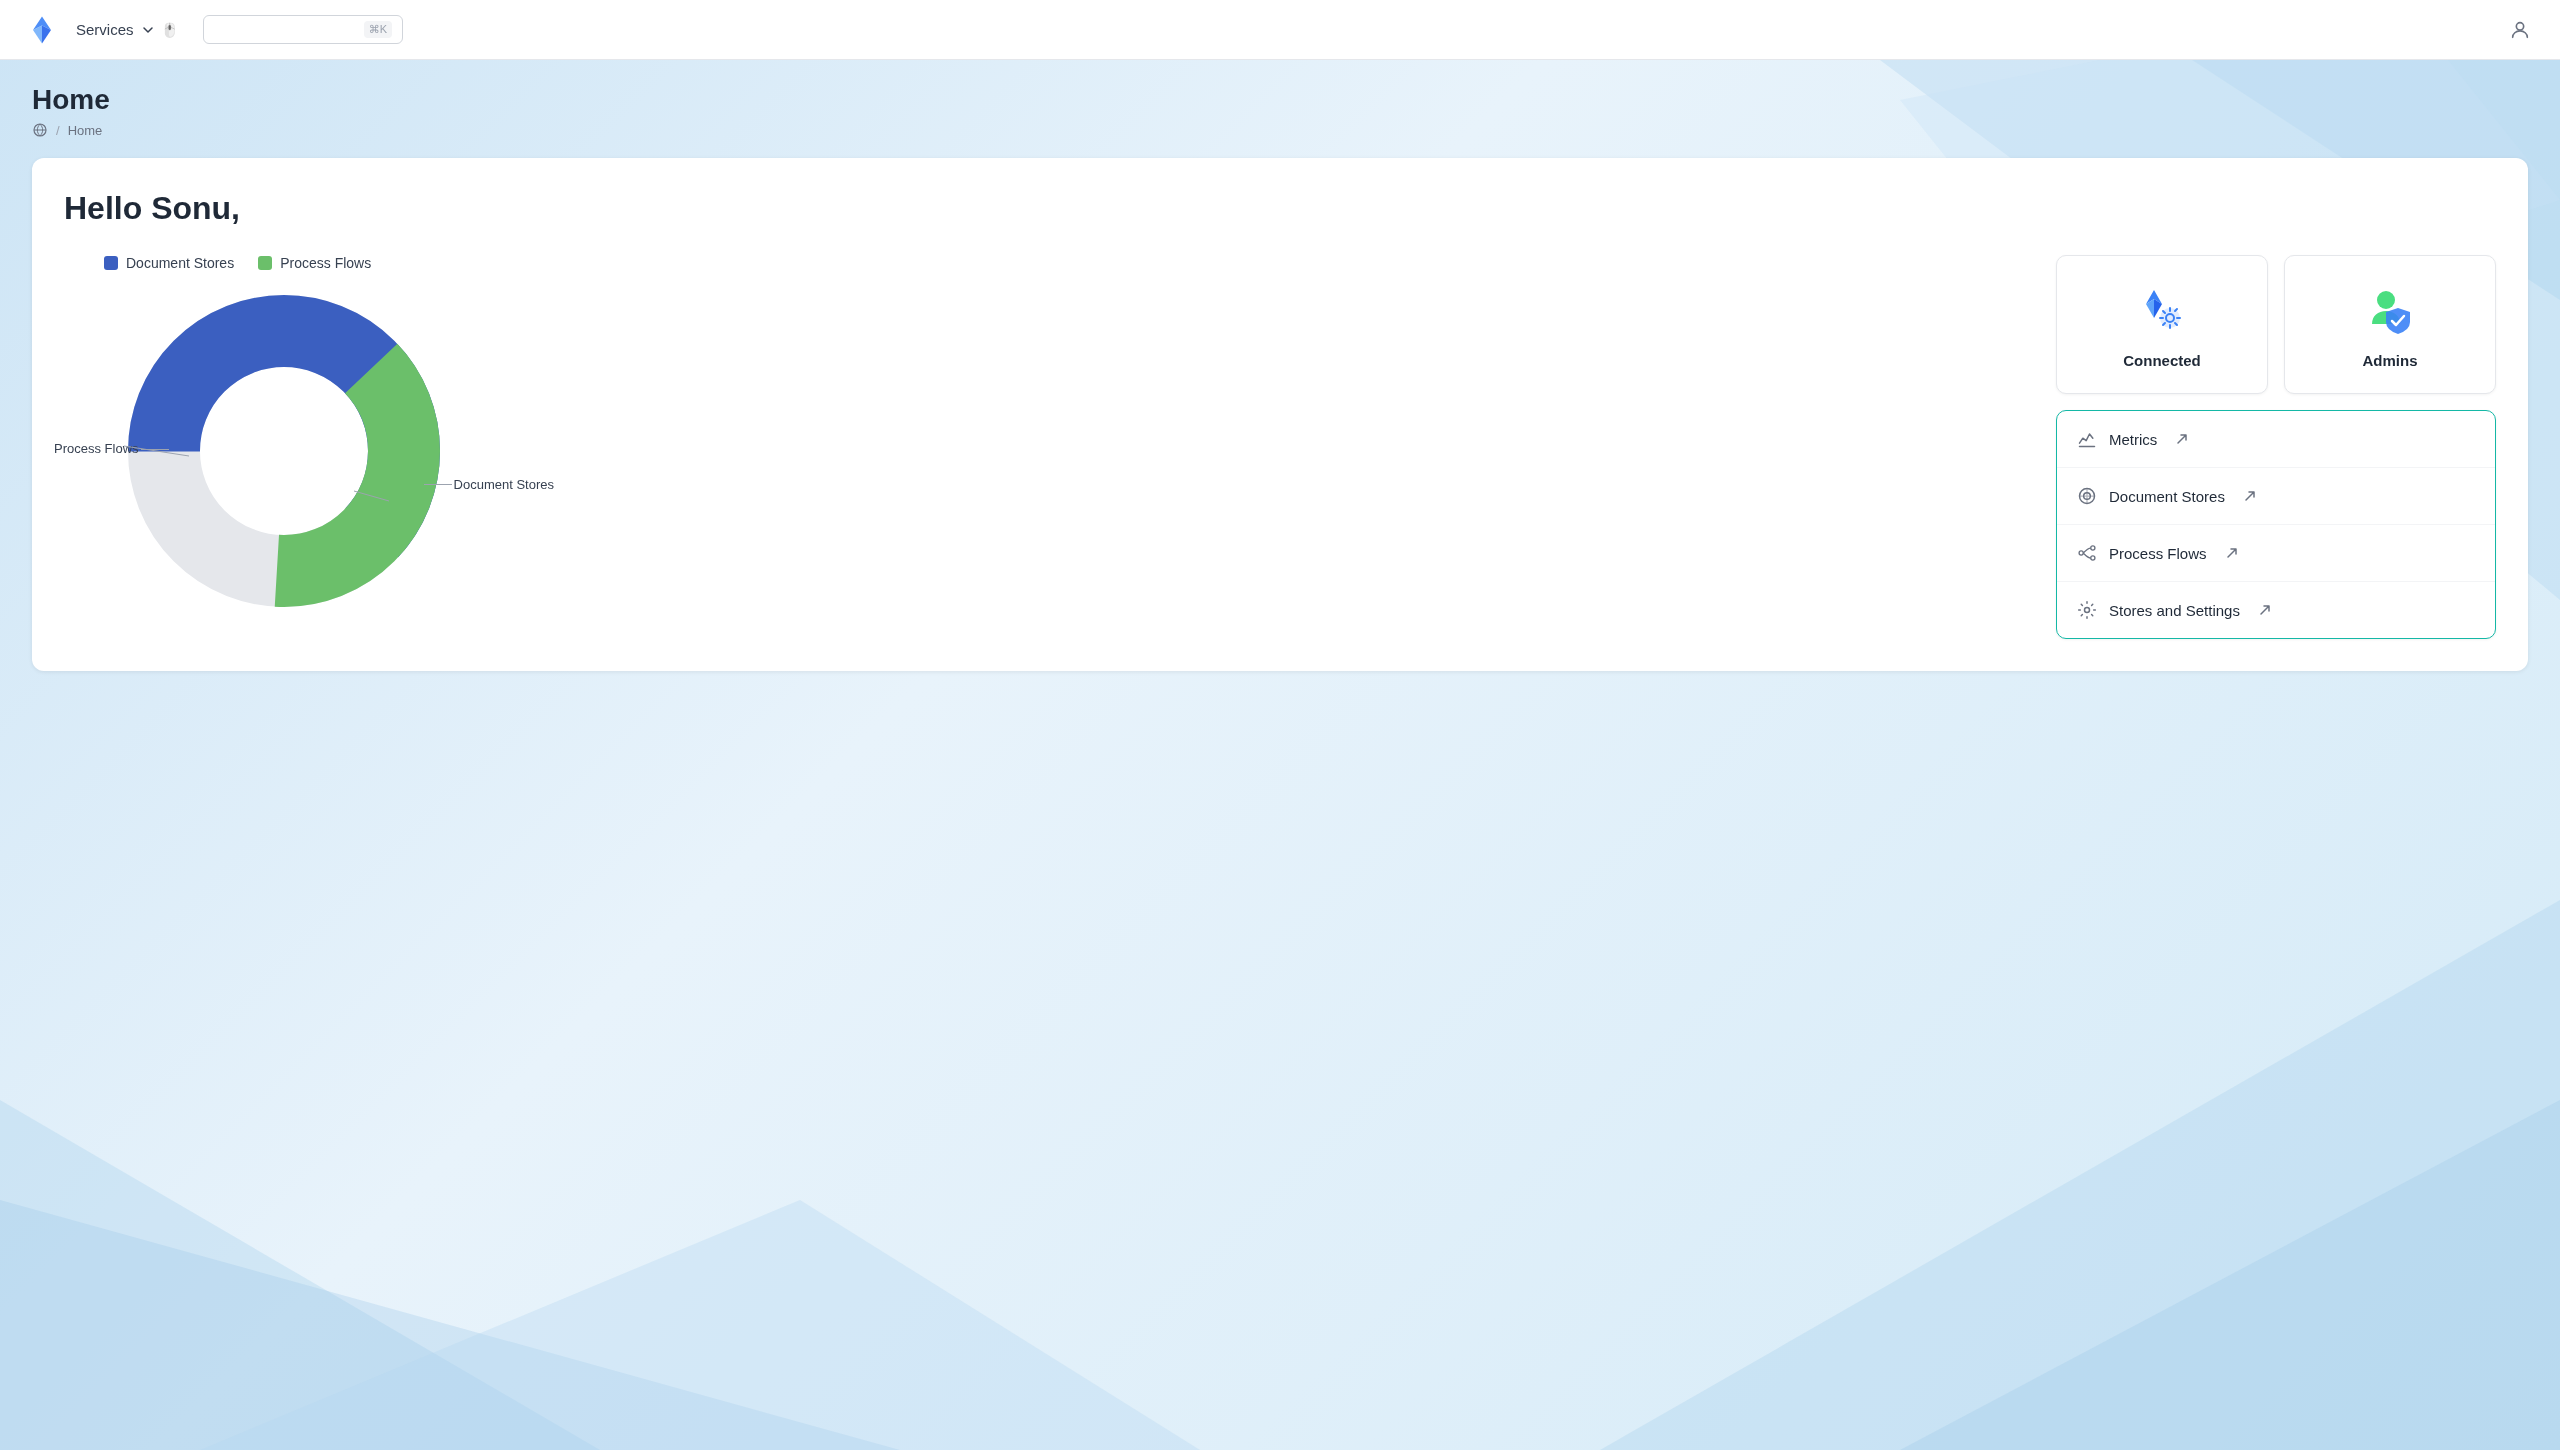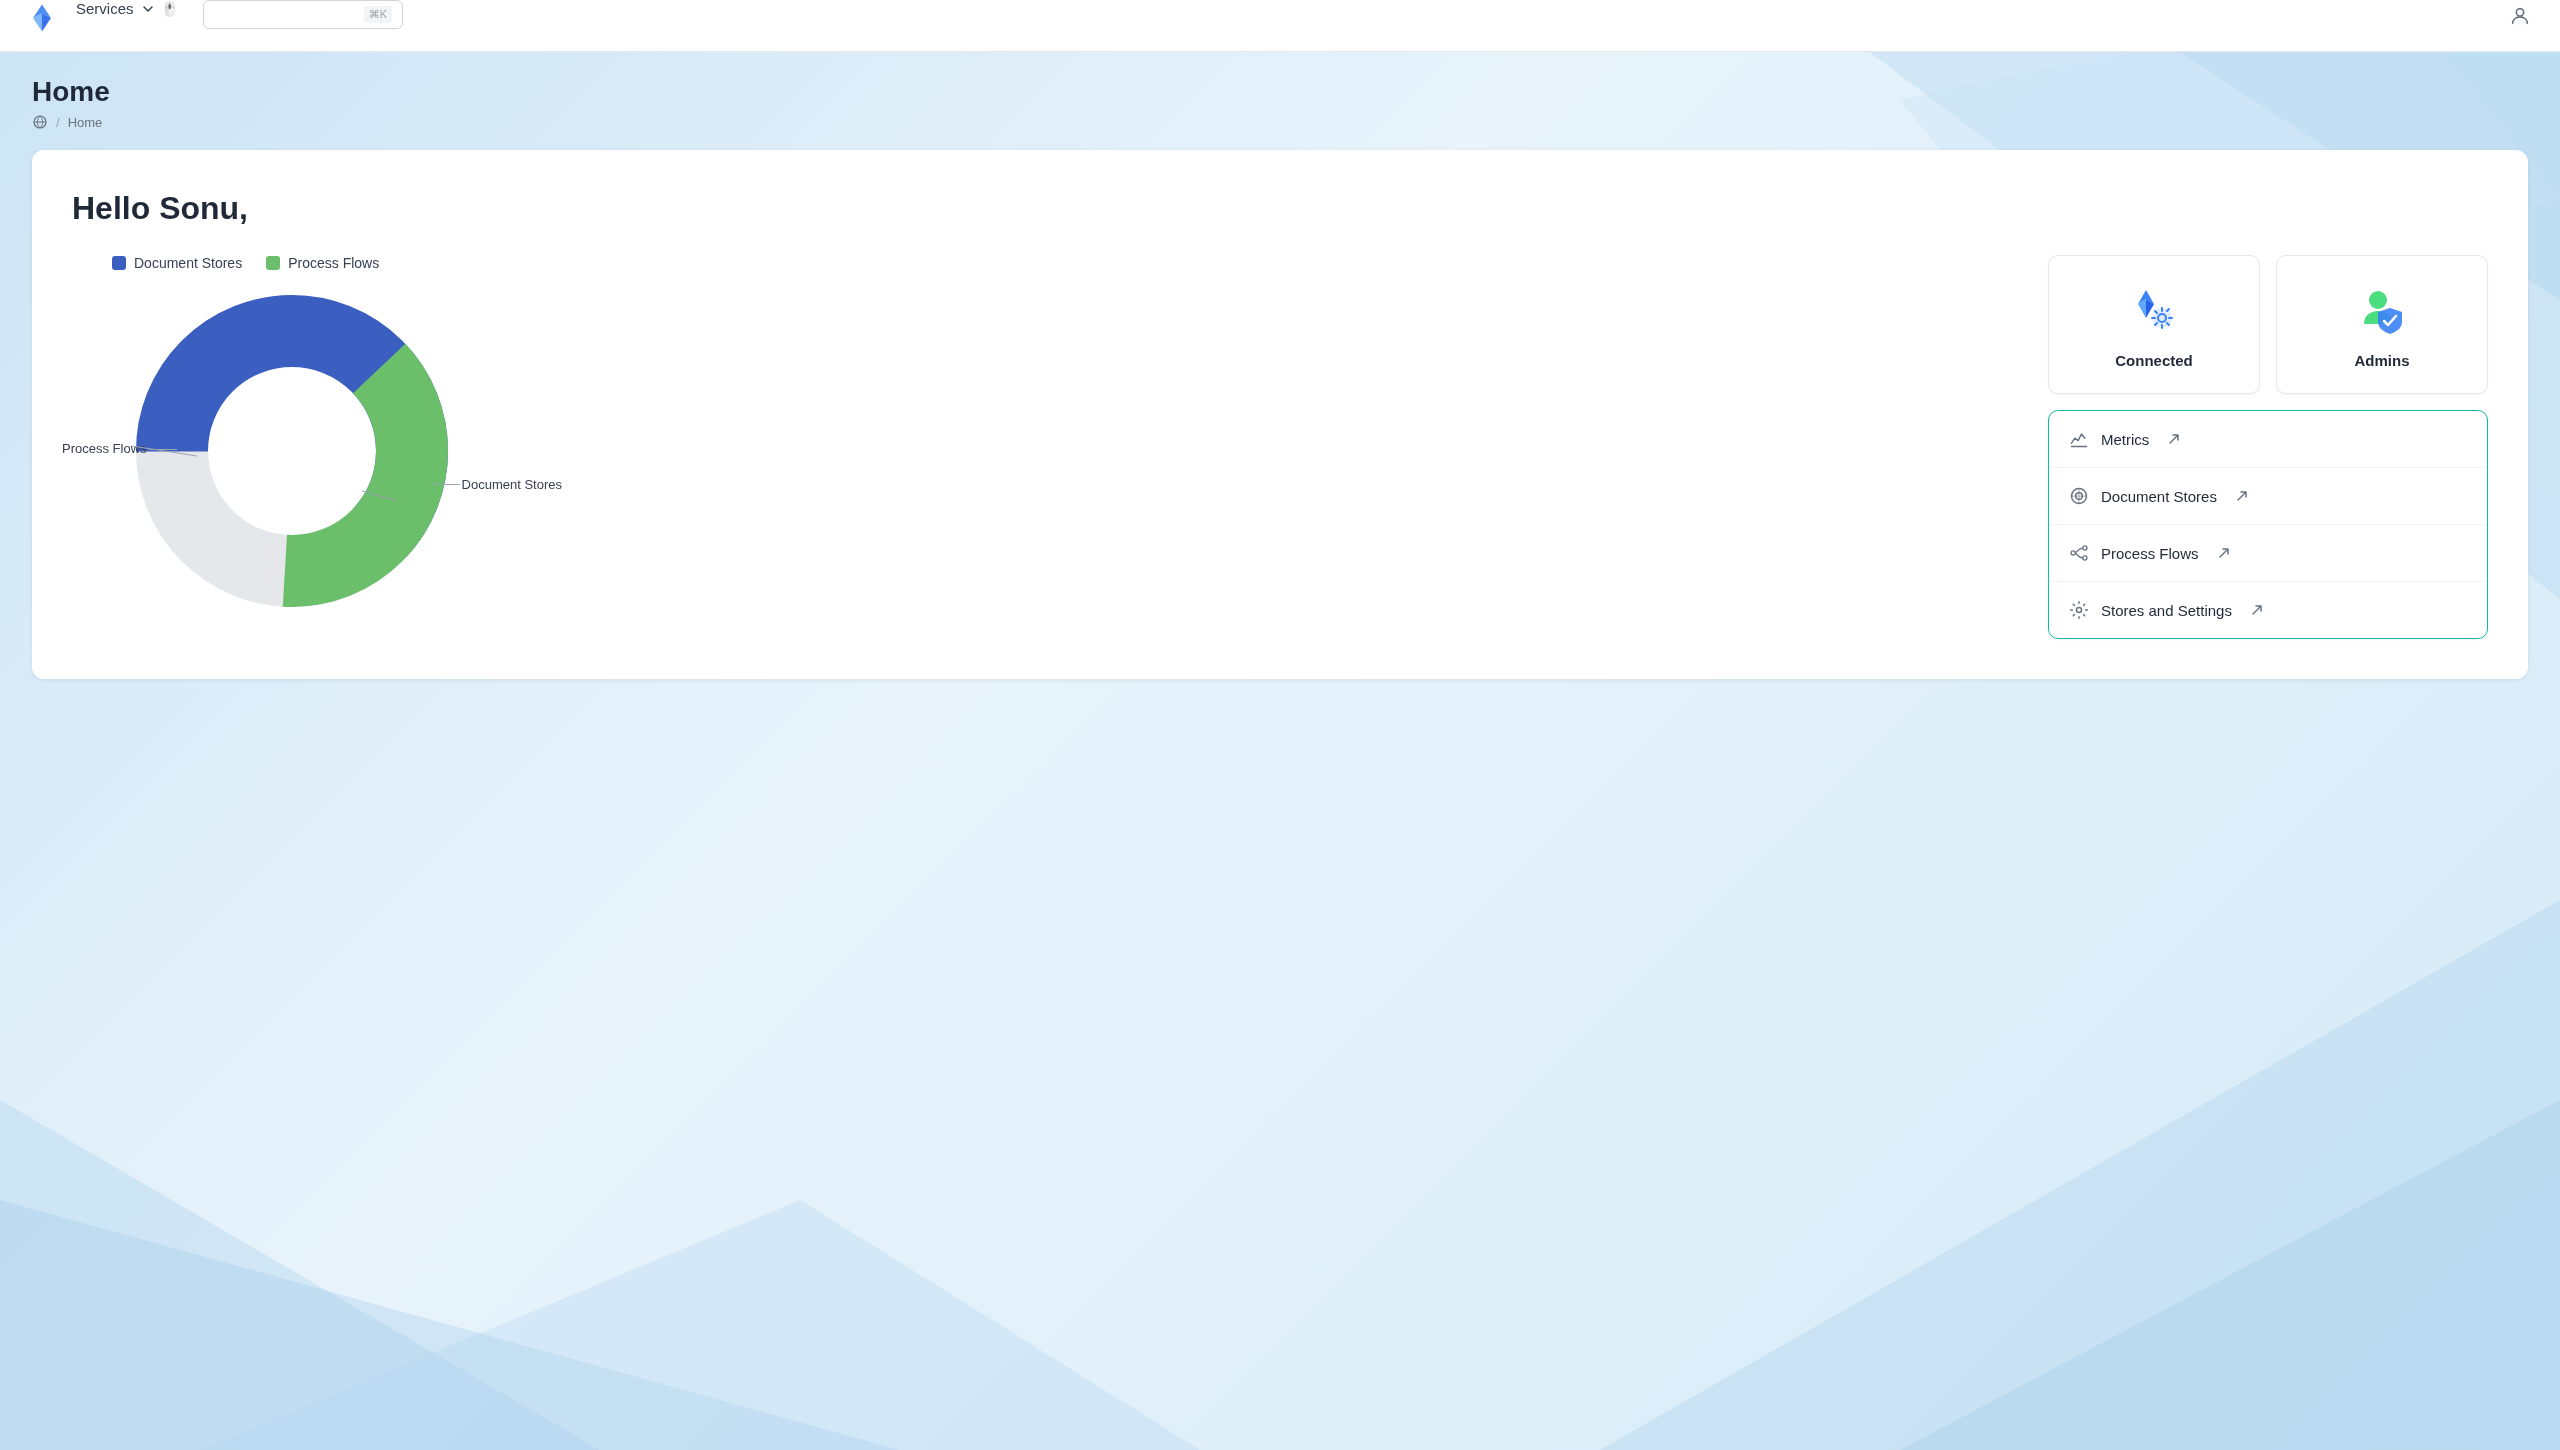--- a/index.html
+++ b/index.html
@@ -31,23 +31,23 @@
 
     .bg-shapes svg {
       width: 100%;
       height: 100%;
     }
 
     
     .navbar {
       background: white;
       border-bottom: 1px solid #e5e7eb;
-      height: 52px;
-      display: flex;
-      align-items: flex-start;
+      height: 60px;
+      display: flex;
+      align-items: center;
       padding: 0 24px;
       gap: 16px;
       position: relative;
       z-index: 10;
     }
 
     .navbar-logo {
       display: flex;
       align-items: center;
       gap: 8px;
@@ -110,21 +110,21 @@
       gap: 8px;
       font-size: 13px;
       color: #6b7280;
       margin-bottom: 20px;
     }
 
     
     .card-container {
       background: white;
       border-radius: 12px;
-      padding: 40px;
+      padding: 32px;
       box-shadow: 0 1px 4px rgba(0,0,0,0.08);
     }
 
     .greeting {
       font-size: 32px;
       font-weight: 700;
       color: #1f2937;
       margin-bottom: 28px;
     }
 

